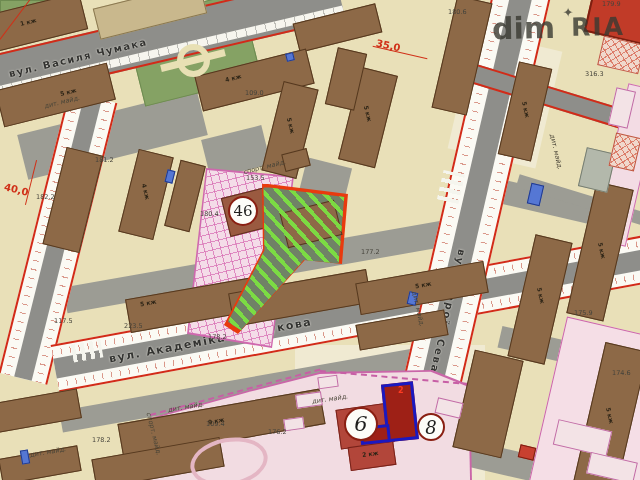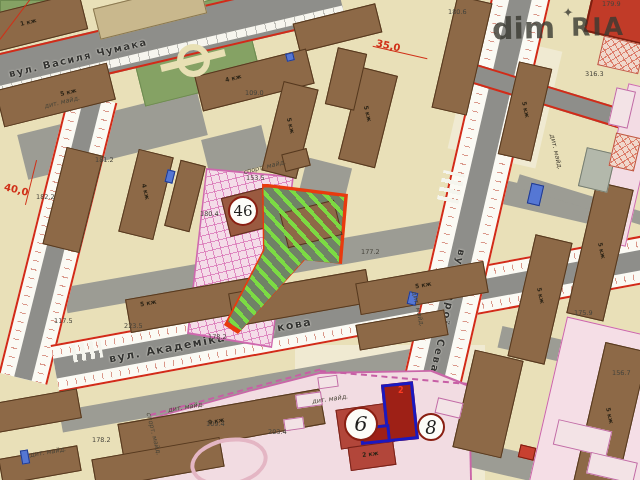--- a/index.html
+++ b/index.html
@@ -217,23 +217,23 @@
       <span class="elev" style="position: absolute; left: 245px; top: 89px;">109.0</span>
       <span class="elev" style="position: absolute; left: 95px; top: 156px;">181.2</span>
       <span class="elev" style="position: absolute; left: 36px; top: 193px;">182.2</span>
       <span class="elev" style="position: absolute; left: 200px; top: 210px;">180.4</span>
       <span class="elev" style="position: absolute; left: 246px; top: 174px;">153.5</span>
       <span class="elev" style="position: absolute; left: 361px; top: 248px;">177.2</span>
       <span class="elev" style="position: absolute; left: 208px; top: 333px;">178.2</span>
       <span class="elev" style="position: absolute; left: 124px; top: 322px;">223.5</span>
       <span class="elev" style="position: absolute; left: 54px; top: 317px;">117.5</span>
       <span class="elev" style="position: absolute; left: 206px; top: 420px;">109.4</span>
-      <span class="elev" style="position: absolute; left: 268px; top: 428px;">203.4</span>
+      <span class="elev" style="position: absolute; left: 268px; top: 428px;">176.2</span>
       <span class="elev" style="position: absolute; left: 574px; top: 309px;">175.9</span>
-      <span class="elev" style="position: absolute; left: 612px; top: 369px;">156.7</span>
+      <span class="elev" style="position: absolute; left: 612px; top: 369px;">174.6</span>
       <span class="elev" style="position: absolute; left: 92px; top: 436px;">178.2</span>
       <span class="area" style="position: absolute; left: 44px; top: 98px; transform: rotate(-14deg);">дит. майд.</span>
       <span class="area" style="position: absolute; left: 243px; top: 163px; transform: rotate(-14deg);">спорт. майд.</span>
       <span class="area" style="position: absolute; left: 312px; top: 395px; transform: rotate(-8deg);">дит. майд.</span>
       <span class="area" style="position: absolute; left: 30px; top: 448px; transform: rotate(-10deg);">дит. майд.</span>
       <span class="area" style="position: absolute; left: 400px; top: 305px; transform: rotate(77deg);">дит. майд.</span>
       <span class="area" style="position: absolute; left: 538px; top: 148px; transform: rotate(77deg);">дит. майд.</span>
       <span class="area" style="position: absolute; left: 168px; top: 403px; transform: rotate(-10deg);">дит. майд.</span>
       <span class="area" style="position: absolute; left: 132px; top: 430px; transform: rotate(76deg);">спорт. майд.</span>
       <span class="sto" style="position: absolute; left: 60px; top: 88px; transform: rotate(-14deg);">5 кж</span>

